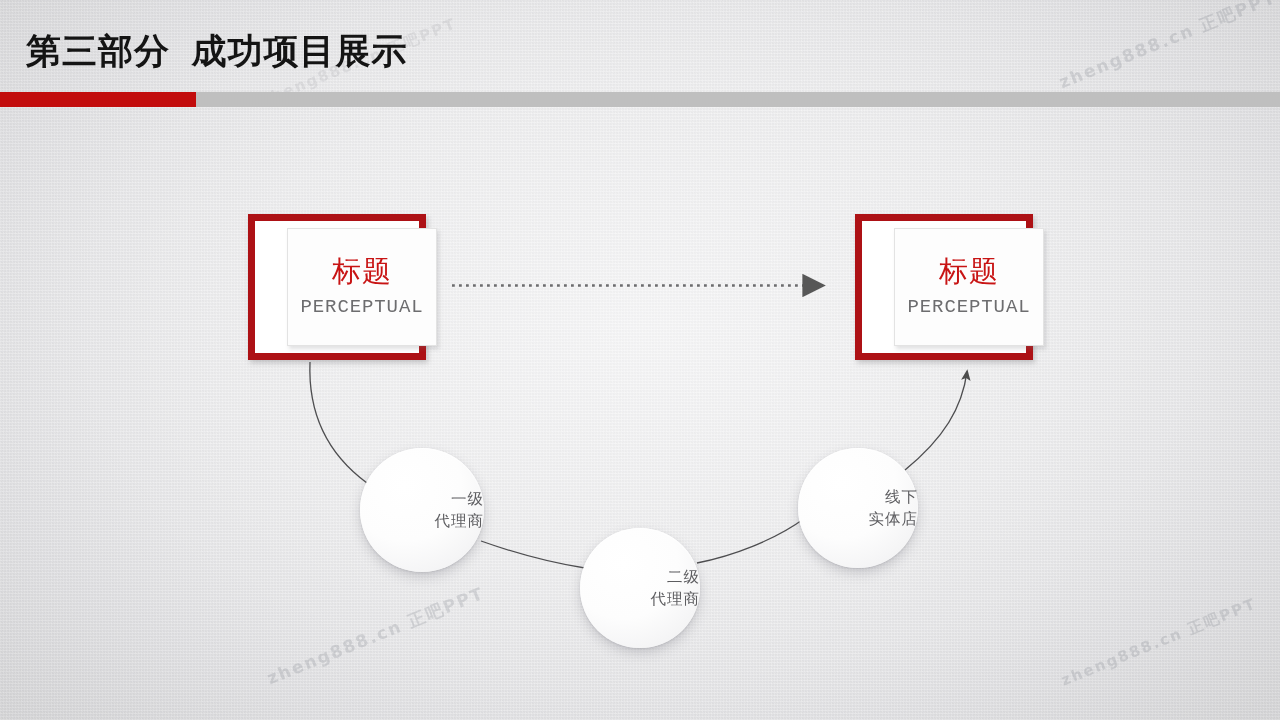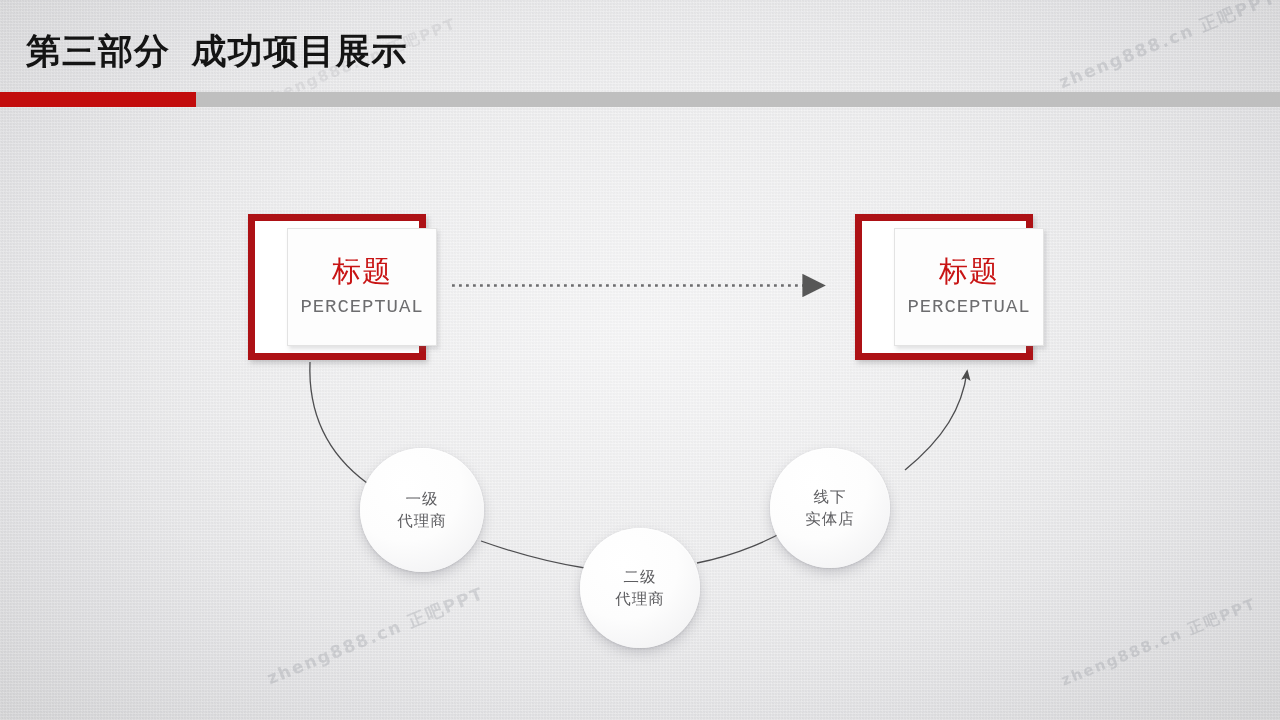--- a/index.html
+++ b/index.html
@@ -157,32 +157,32 @@
   .node {
     position: absolute;
     border-radius: 50%;
     background: radial-gradient(circle at 36% 30%, #ffffff 0%, #fdfdfd 48%, #f4f4f5 78%, #ececee 100%);
     box-shadow:
       0 5px 11px rgba(120,120,128,.30),
       0 1px 2px rgba(120,120,128,.22),
       inset 0 1px 2px rgba(255,255,255,.95);
     display: flex;
     flex-direction: column;
-    align-items: center;
+    align-items: flex-end;
     justify-content: center;
     text-align: center;
     color: #5d5d60;
     font-size: 15.5px;
     line-height: 1.45;
     letter-spacing: 1px;
     z-index: 4;
   }
   #node-1 { left: 360px; top: 448px; width: 124px; height: 124px; }
   #node-2 { left: 580px; top: 528px; width: 120px; height: 120px; }
-  #node-3 { left: 770px; top: 448px; width: 120px; height: 120px; }
+  #node-3 { left: 798px; top: 448px; width: 120px; height: 120px; }
 
   
   .wm {
     position: absolute;
     color: rgba(125,129,138,.24);
     font-size: 17px;
     font-weight: bold;
     letter-spacing: 2px;
     white-space: nowrap;
     transform: rotate(-22deg);

